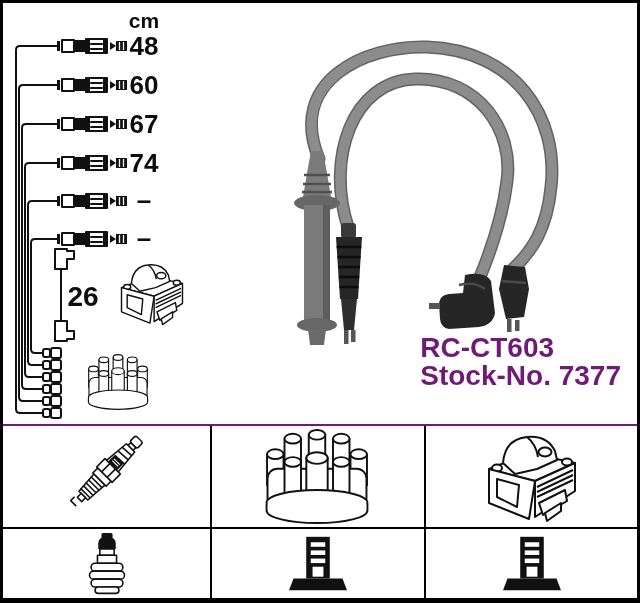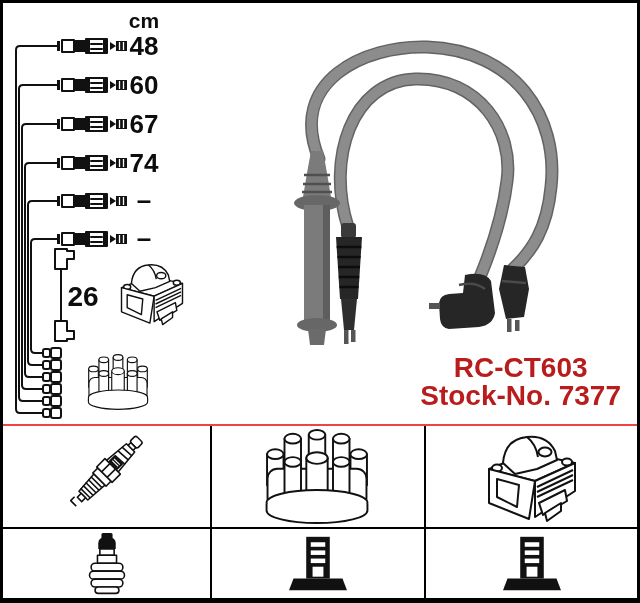--- a/index.html
+++ b/index.html
@@ -9,30 +9,30 @@
     box-sizing:border-box;
     background:#ffffff;
     border:3px solid #000;
     border-bottom-width:5px;
     font-family:"Liberation Sans", sans-serif;
     overflow:hidden;
   }
   .main{
     position:relative;
     width:634px;height:421px;
-    border-bottom:2px solid #ef4444;
+    border-bottom:2px solid #701a75;
     background:#fff;
   }
   .schematic{position:absolute;left:0;top:0;}
   .photo{position:absolute;left:250px;top:34px;}
   .code-block{
     position:absolute;
-    right:16px;top:350px;
-    text-align:center;
-    color:#b91c1c;
+    right:16px;top:330px;
+    text-align:left;
+    color:#701a75;
   }
   .code-line{font-size:28px;font-weight:bold;letter-spacing:0px;line-height:30px;}
   .stock-line{font-size:28px;font-weight:bold;line-height:26px;}
   .legend{
     position:absolute;left:0;top:423px;right:0;bottom:0;
     display:grid;
     grid-template-columns:209px 214px 1fr;
     grid-template-rows:103px 1fr;
     background:#fff;
   }

